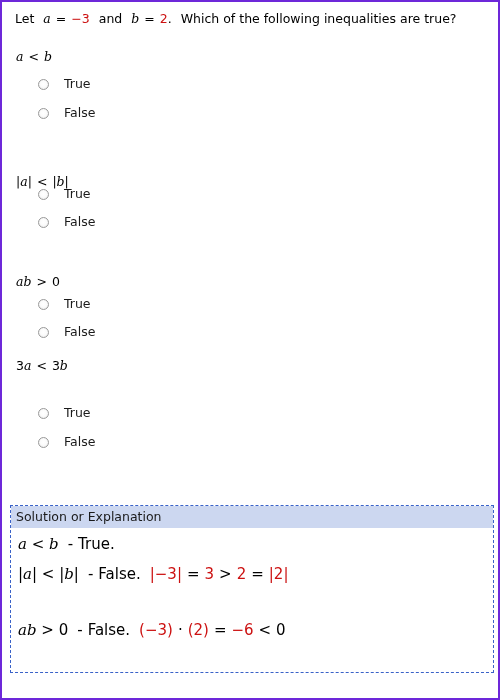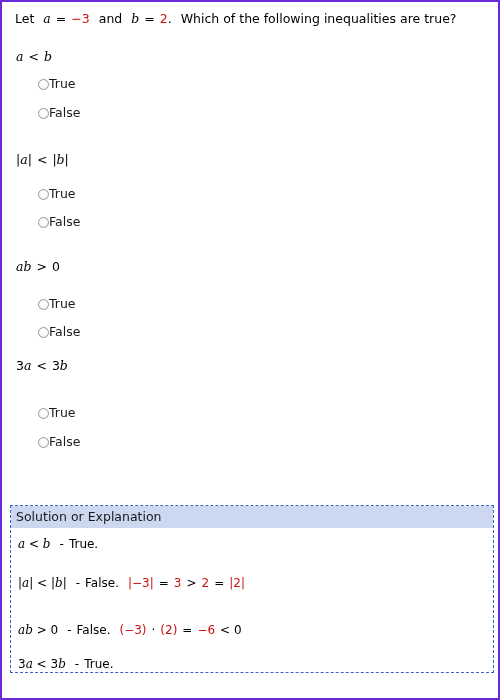--- a/index.html
+++ b/index.html
@@ -49,21 +49,21 @@
   .radio {
     width: 11px;
     height: 11px;
     border-radius: 50%;
     border: 1px solid #9a9a9a;
     background: radial-gradient(circle at 50% 45%, #ffffff 0%, #fbfbfb 48%, #e2e2e2 100%);
     box-sizing: border-box;
     flex: 0 0 auto;
   }
   .opt-label {
-    margin-left: 0;
+    margin-left: 15px;
     font-size: 12.5px;
     line-height: 16px;
     color: #1a1a1a;
     white-space: nowrap;
   }
 
   .solution-box {
     position: absolute;
     left: 8px;
     top: 503px;
@@ -82,21 +82,21 @@
     box-sizing: border-box;
   }
   .solution-head-text {
     font-size: 12.5px;
     color: #1a1a1a;
     line-height: 16px;
   }
   .sol-line {
     position: absolute;
     left: 7px;
-    font-size: 12px;
+    font-size: 15px;
     line-height: 16px;
     white-space: nowrap;
     color: #000000;
   }
 </style>
 </head>
 <body>
 
 <div class="page">
 
@@ -109,33 +109,33 @@
   </div>
   <div class="opt" style="top:74px">
     <span class="radio"></span>
     <span class="opt-label">True</span>
   </div>
   <div class="opt" style="top:103px">
     <span class="radio"></span>
     <span class="opt-label">False</span>
   </div>
 
-  <div class="qexpr" style="top:150px">
+  <div class="qexpr" style="top:172px">
     <span>|<span class="var">a</span>|</span><span class="sp"></span><span>&lt;</span><span class="sp"></span><span>|<span class="var">b</span>|</span>
   </div>
   <div class="opt" style="top:184px">
     <span class="radio"></span>
     <span class="opt-label">True</span>
   </div>
   <div class="opt" style="top:212px">
     <span class="radio"></span>
     <span class="opt-label">False</span>
   </div>
 
-  <div class="qexpr" style="top:257px">
+  <div class="qexpr" style="top:272px">
     <span class="var">ab</span><span class="sp"></span><span>&gt;</span><span class="sp"></span><span>0</span>
   </div>
   <div class="opt" style="top:294px">
     <span class="radio"></span>
     <span class="opt-label">True</span>
   </div>
   <div class="opt" style="top:322px">
     <span class="radio"></span>
     <span class="opt-label">False</span>
   </div>
@@ -154,26 +154,23 @@
 
   <div class="solution-box">
     <div class="solution-head">
       <span class="solution-head-text">Solution or Explanation</span>
     </div>
 
     <div class="sol-line" style="top:30px">
       <span class="var">a &lt; b</span><span class="sp2"></span><span>-</span><span class="sp"></span><span>True.</span>
     </div>
 
-    <div class="sol-line" style="top:69px">
+    <div class="sol-line" style="top:60px">
       <span>|<span class="var">a</span>| &lt; |<span class="var">b</span>|</span><span class="sp2"></span><span>-</span><span class="sp"></span><span>False.</span><span class="sp2"></span><span class="red">|−3|</span><span class="sp"></span><span>=</span><span class="sp"></span><span class="red">3</span><span class="sp"></span><span>&gt;</span><span class="sp"></span><span class="red">2</span><span class="sp"></span><span>=</span><span class="sp"></span><span class="red">|2|</span>
     </div>
 
     <div class="sol-line" style="top:116px">
       <span class="var">ab</span> &gt; 0<span class="sp2"></span><span>-</span><span class="sp"></span><span>False.</span><span class="sp2"></span><span class="red">(−3)</span><span class="sp"></span><span>·</span><span class="sp"></span><span class="red">(2)</span><span class="sp"></span><span>=</span><span class="sp"></span><span class="red">−6</span><span class="sp"></span><span>&lt; 0</span>
     </div>
 
-    <div class="sol-line" style="top:150px">
-      <span>3<span class="var">a</span> &lt; 3<span class="var">b</span></span><span class="sp2"></span><span>-</span><span class="sp"></span><span>True.</span>
-    </div>
   </div>
 
 </div>
 
 </body></html>

